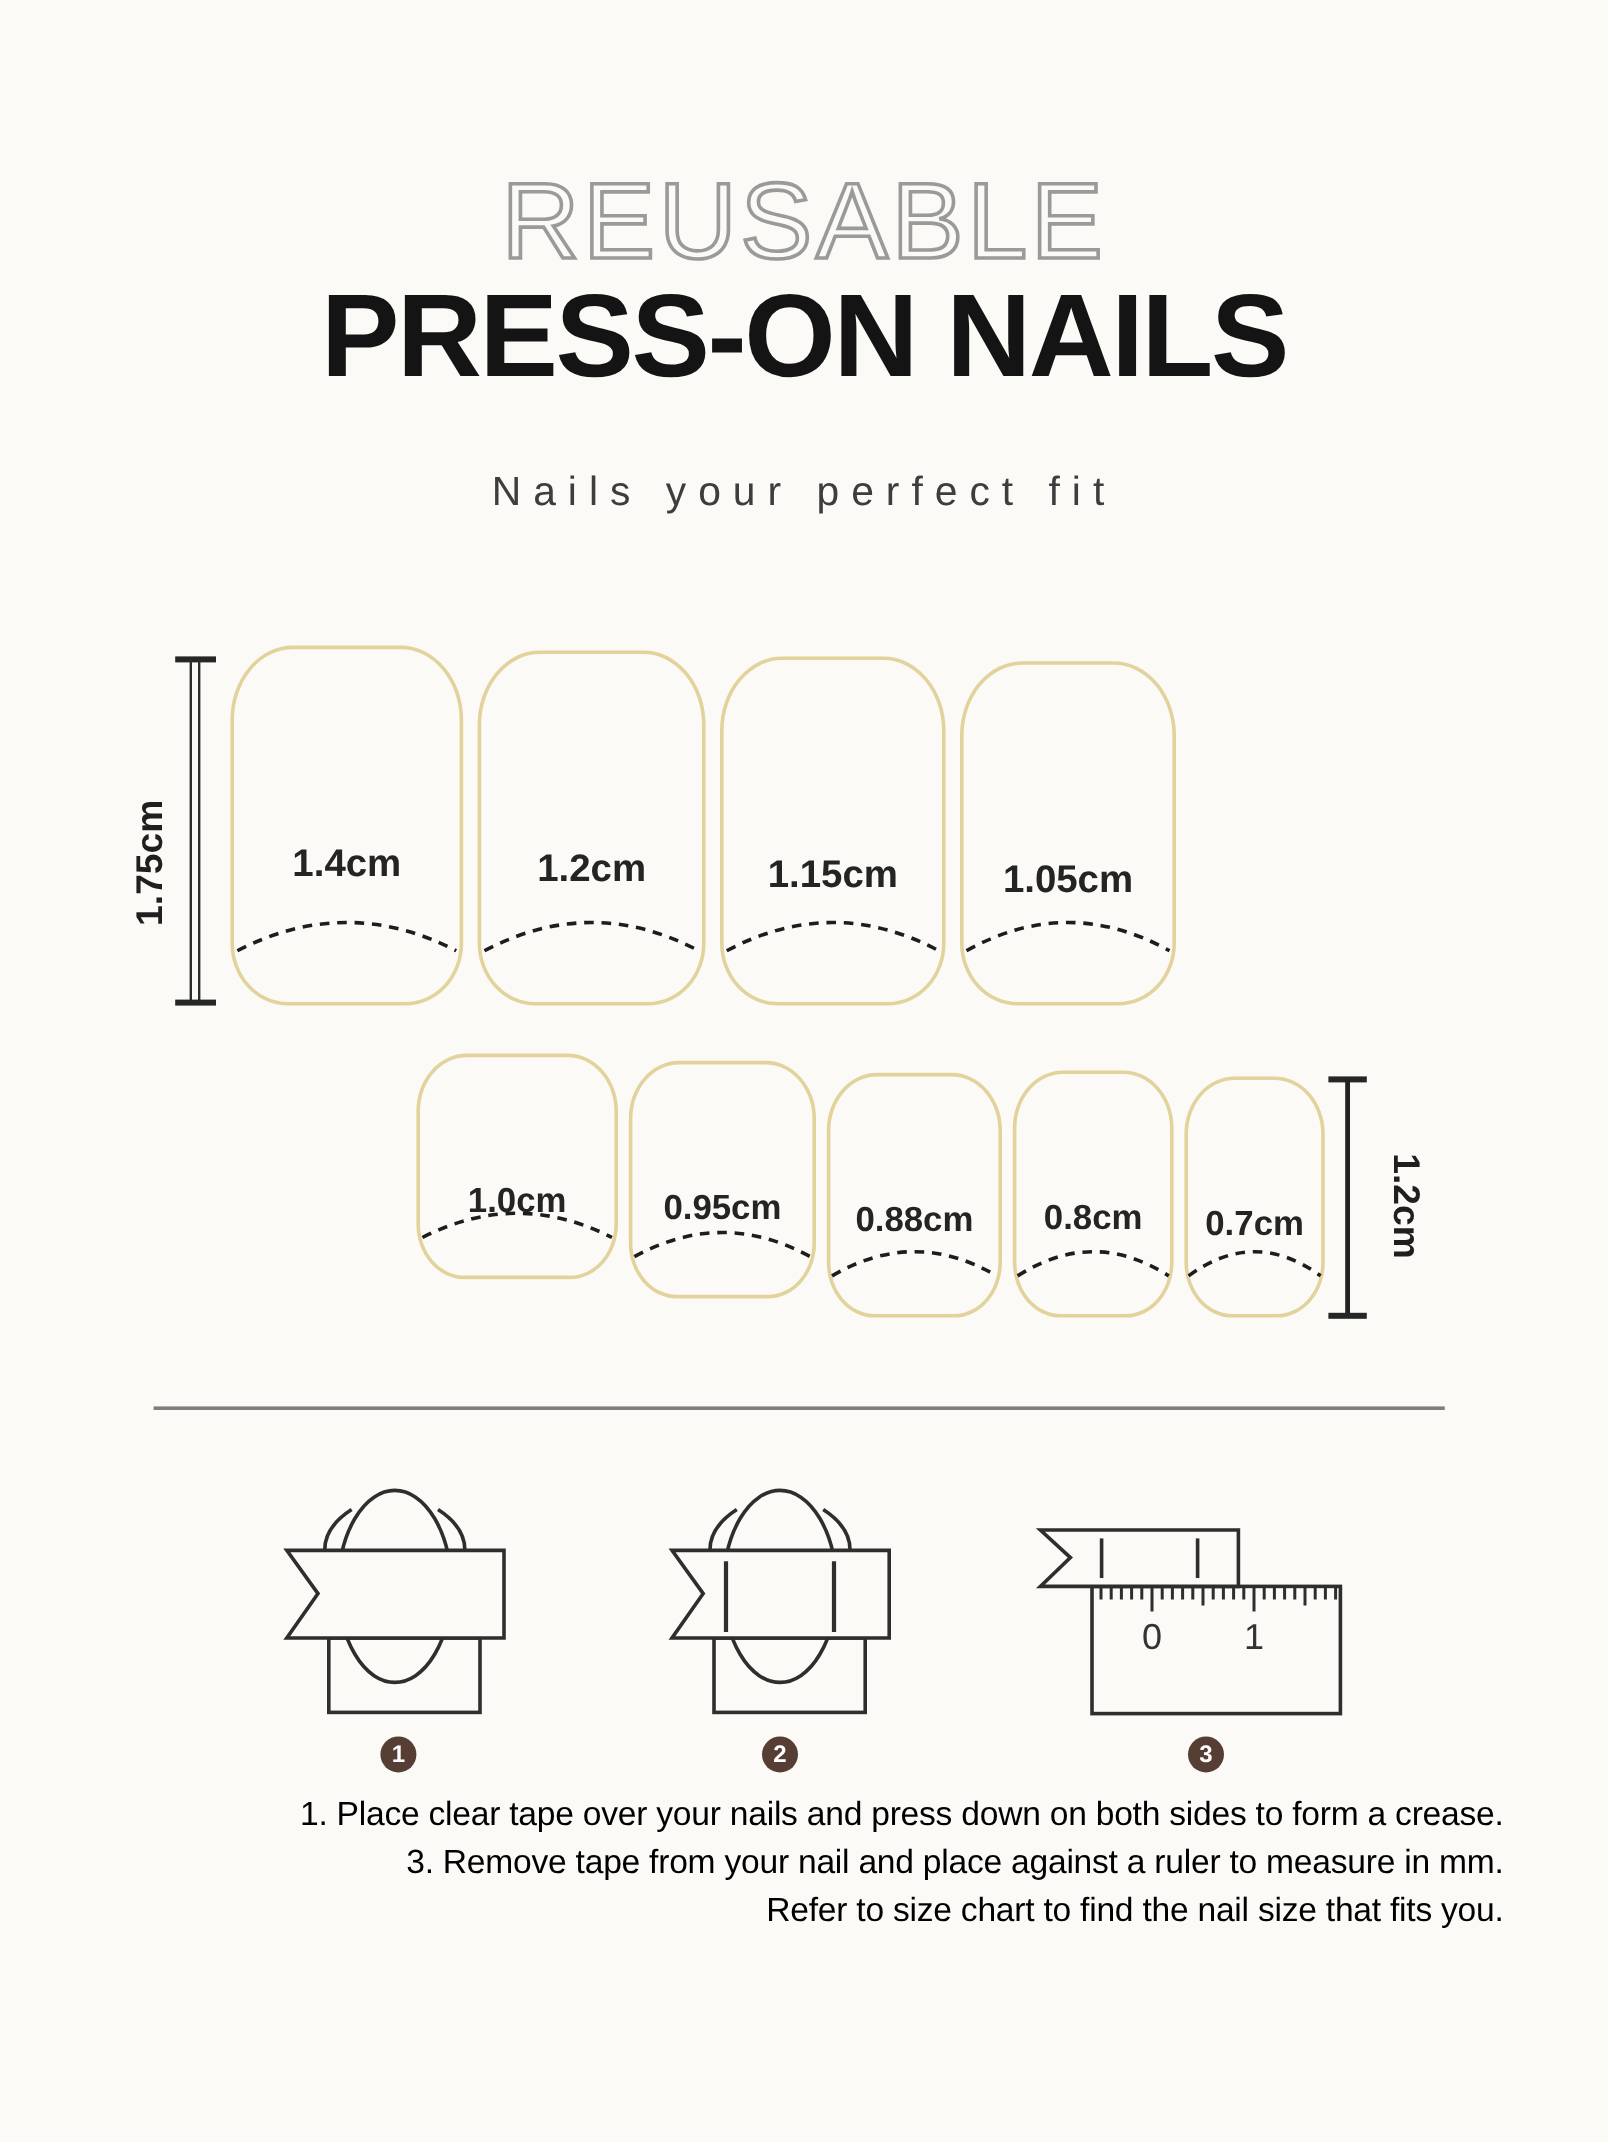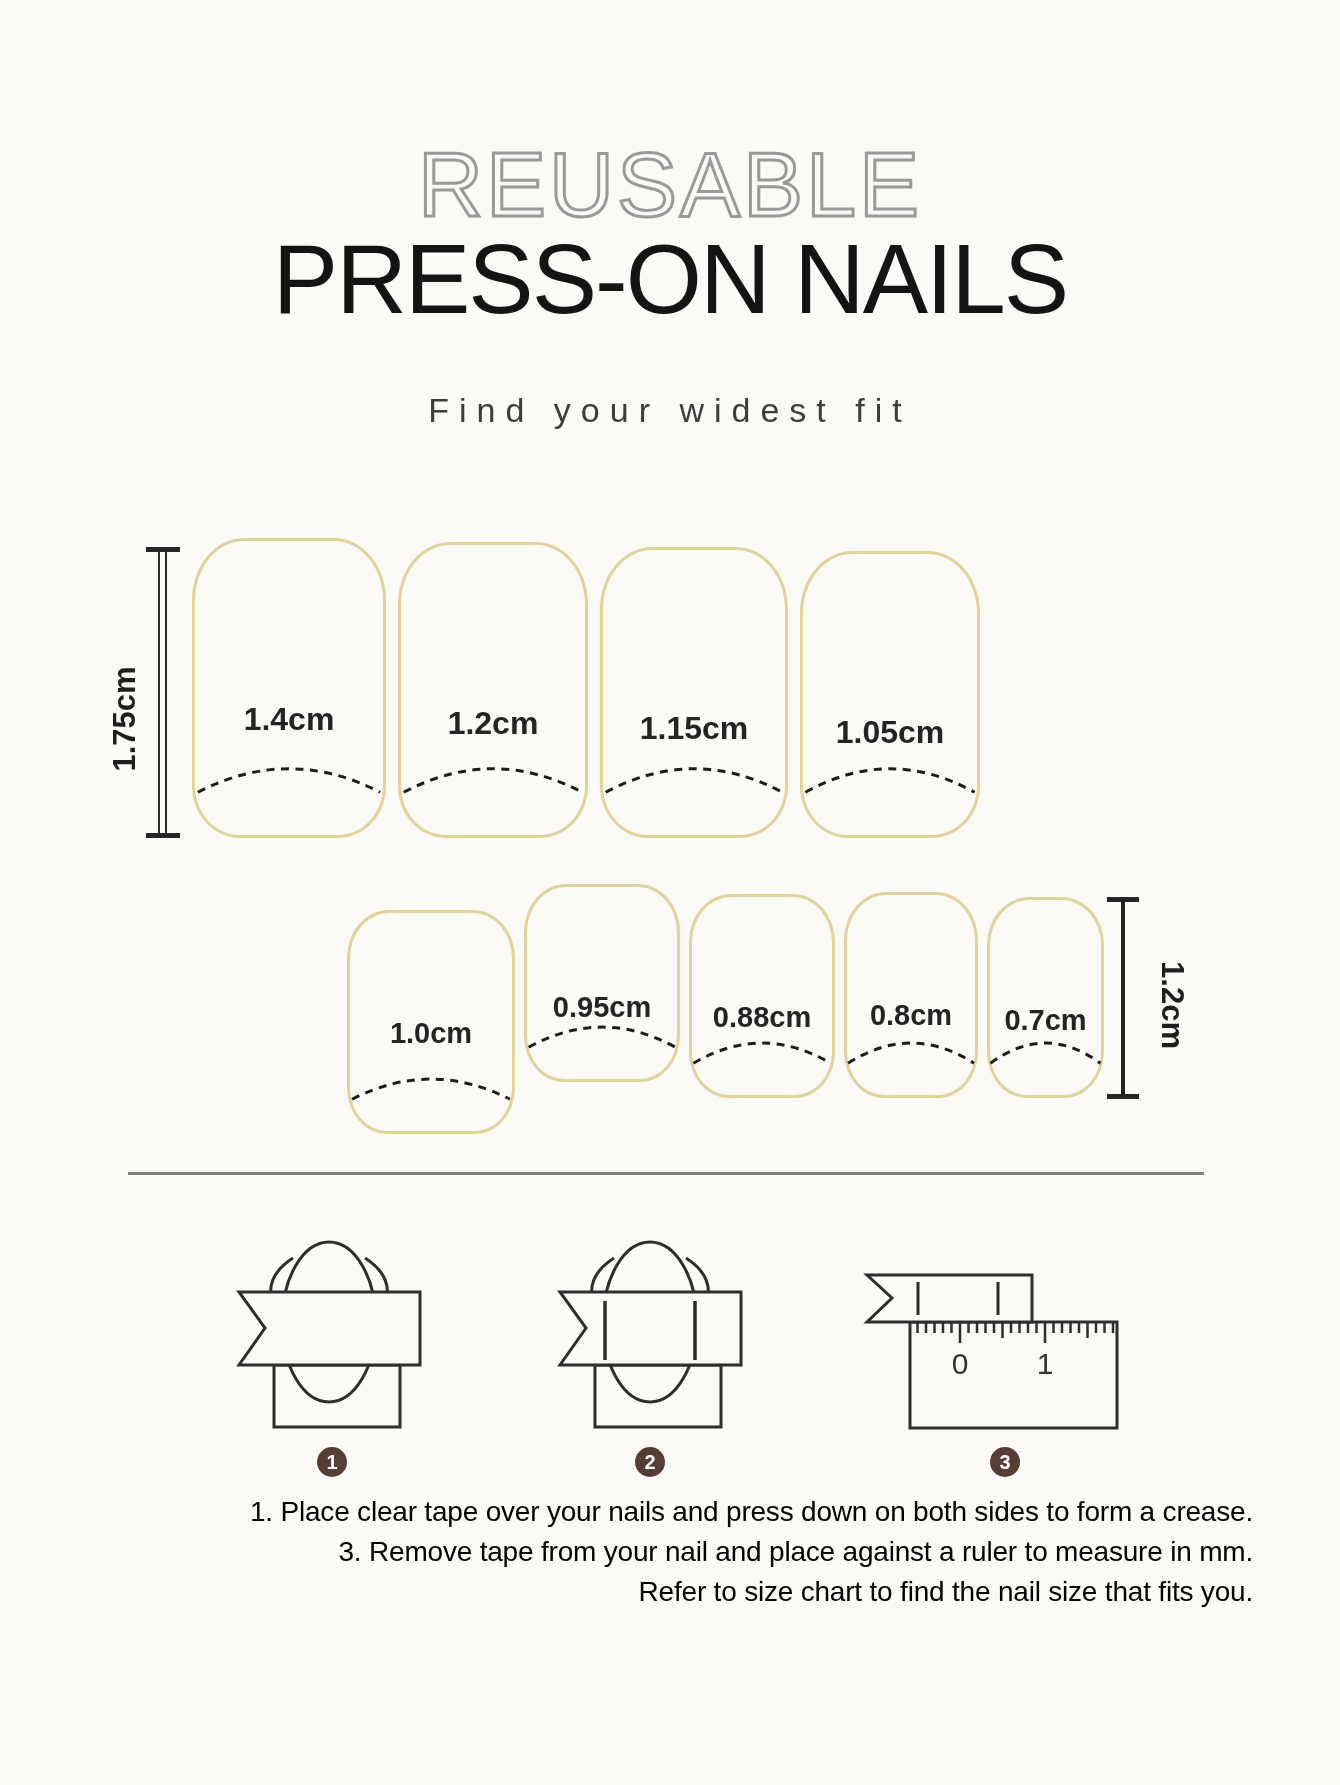--- a/index.html
+++ b/index.html
@@ -10,21 +10,21 @@
     overflow:hidden; margin:0 auto;
   }
   
   .hdr { position:absolute; left:0; width:1340px; text-align:center; }
   .title-outline {
     top:140px; font-size:90px; font-weight:400; letter-spacing:3px;
     color:transparent; -webkit-text-stroke:3px var(--title-outline-stroke,#9a9a9a);
     line-height:1.0;
   }
   .title-main {
-    top:230px; font-size:98px; font-weight:400; letter-spacing:-2px;
+    top:230px; font-size:98px; font-weight:700; letter-spacing:-2px;
     color:#141414; line-height:1.0;
   }
   .subtitle { font-size:34px; letter-spacing:10px; color:#3d3d3d; line-height:1.1; }
   .sub1 { top:348px; }
   .sub2 { top:392px; }
 
   
   .nail-row { position:absolute; display:flex; align-items:flex-start; }
   .row1 { left:192px; top:538px; gap:12px; }
   .row2 { left:347px; top:878px; gap:9px; }
@@ -33,21 +33,21 @@
     border:3px solid var(--nail-outline,#e2d29b);
     padding-left:32px;
   }
   .row1 .nail { border-radius:52px 52px 48px 48px / 62px 62px 52px 52px; }
   .row2 .nail { border-radius:42px 42px 40px 40px / 48px 48px 46px 46px; }
   .row1 .nail:nth-child(1){ width:194px; height:300px; }
   .row1 .nail:nth-child(2){ width:190px; height:296px; margin-top:4px; }
   .row1 .nail:nth-child(3){ width:188px; height:291px; margin-top:9px; }
   .row1 .nail:nth-child(4){ width:180px; height:287px; margin-top:13px; }
   .row1 .nail:nth-child(5){ width:172px; height:285px; margin-top:15px; }
-  .row2 .nail:nth-child(1){ width:168px; height:224px; margin-top:32px; }
+  .row2 .nail:nth-child(1){ width:168px; height:188px; }
   .row2 .nail:nth-child(2){ width:156px; height:198px; margin-top:6px; }
   .row2 .nail:nth-child(3){ width:146px; height:204px; margin-top:16px; }
   .row2 .nail:nth-child(4){ width:134px; height:206px; margin-top:14px; }
   .row2 .nail:nth-child(5){ width:117px; height:201px; margin-top:19px; }
   .nail-size {
     position:absolute; left:0; right:0; text-align:center;
     font-weight:700; color:#242424; white-space:nowrap;
   }
   .row1 .nail-size { top:160px; font-size:32px; }
   .row2 .nail-size { top:104px; font-size:29px; }
@@ -93,21 +93,21 @@
   .instr-line { font-size:28px; line-height:40px; color:#000000; letter-spacing:-0.2px; white-space:nowrap;text-align:right; }
   .instr-cont { padding-left:44px; }
 </style>
 </head>
 <body>
 
 <div class="page">
 
   <div class="hdr title-outline">REUSABLE</div>
   <div class="hdr title-main">PRESS-ON NAILS</div>
-  <div class="hdr subtitle sub2">Find your widest fit</div>
+  <div class="hdr subtitle sub2">Nails your perfect fit</div>
 
   <div class="vbar vbar-left">
     <div class="cap cap-top"></div>
     <div class="dline"></div>
     <div class="cap cap-bot"></div>
   </div>
   <div class="vlabel vlabel-left">1.75cm</div>
 
   <div class="nail-row row1">
     <div class="nail">

